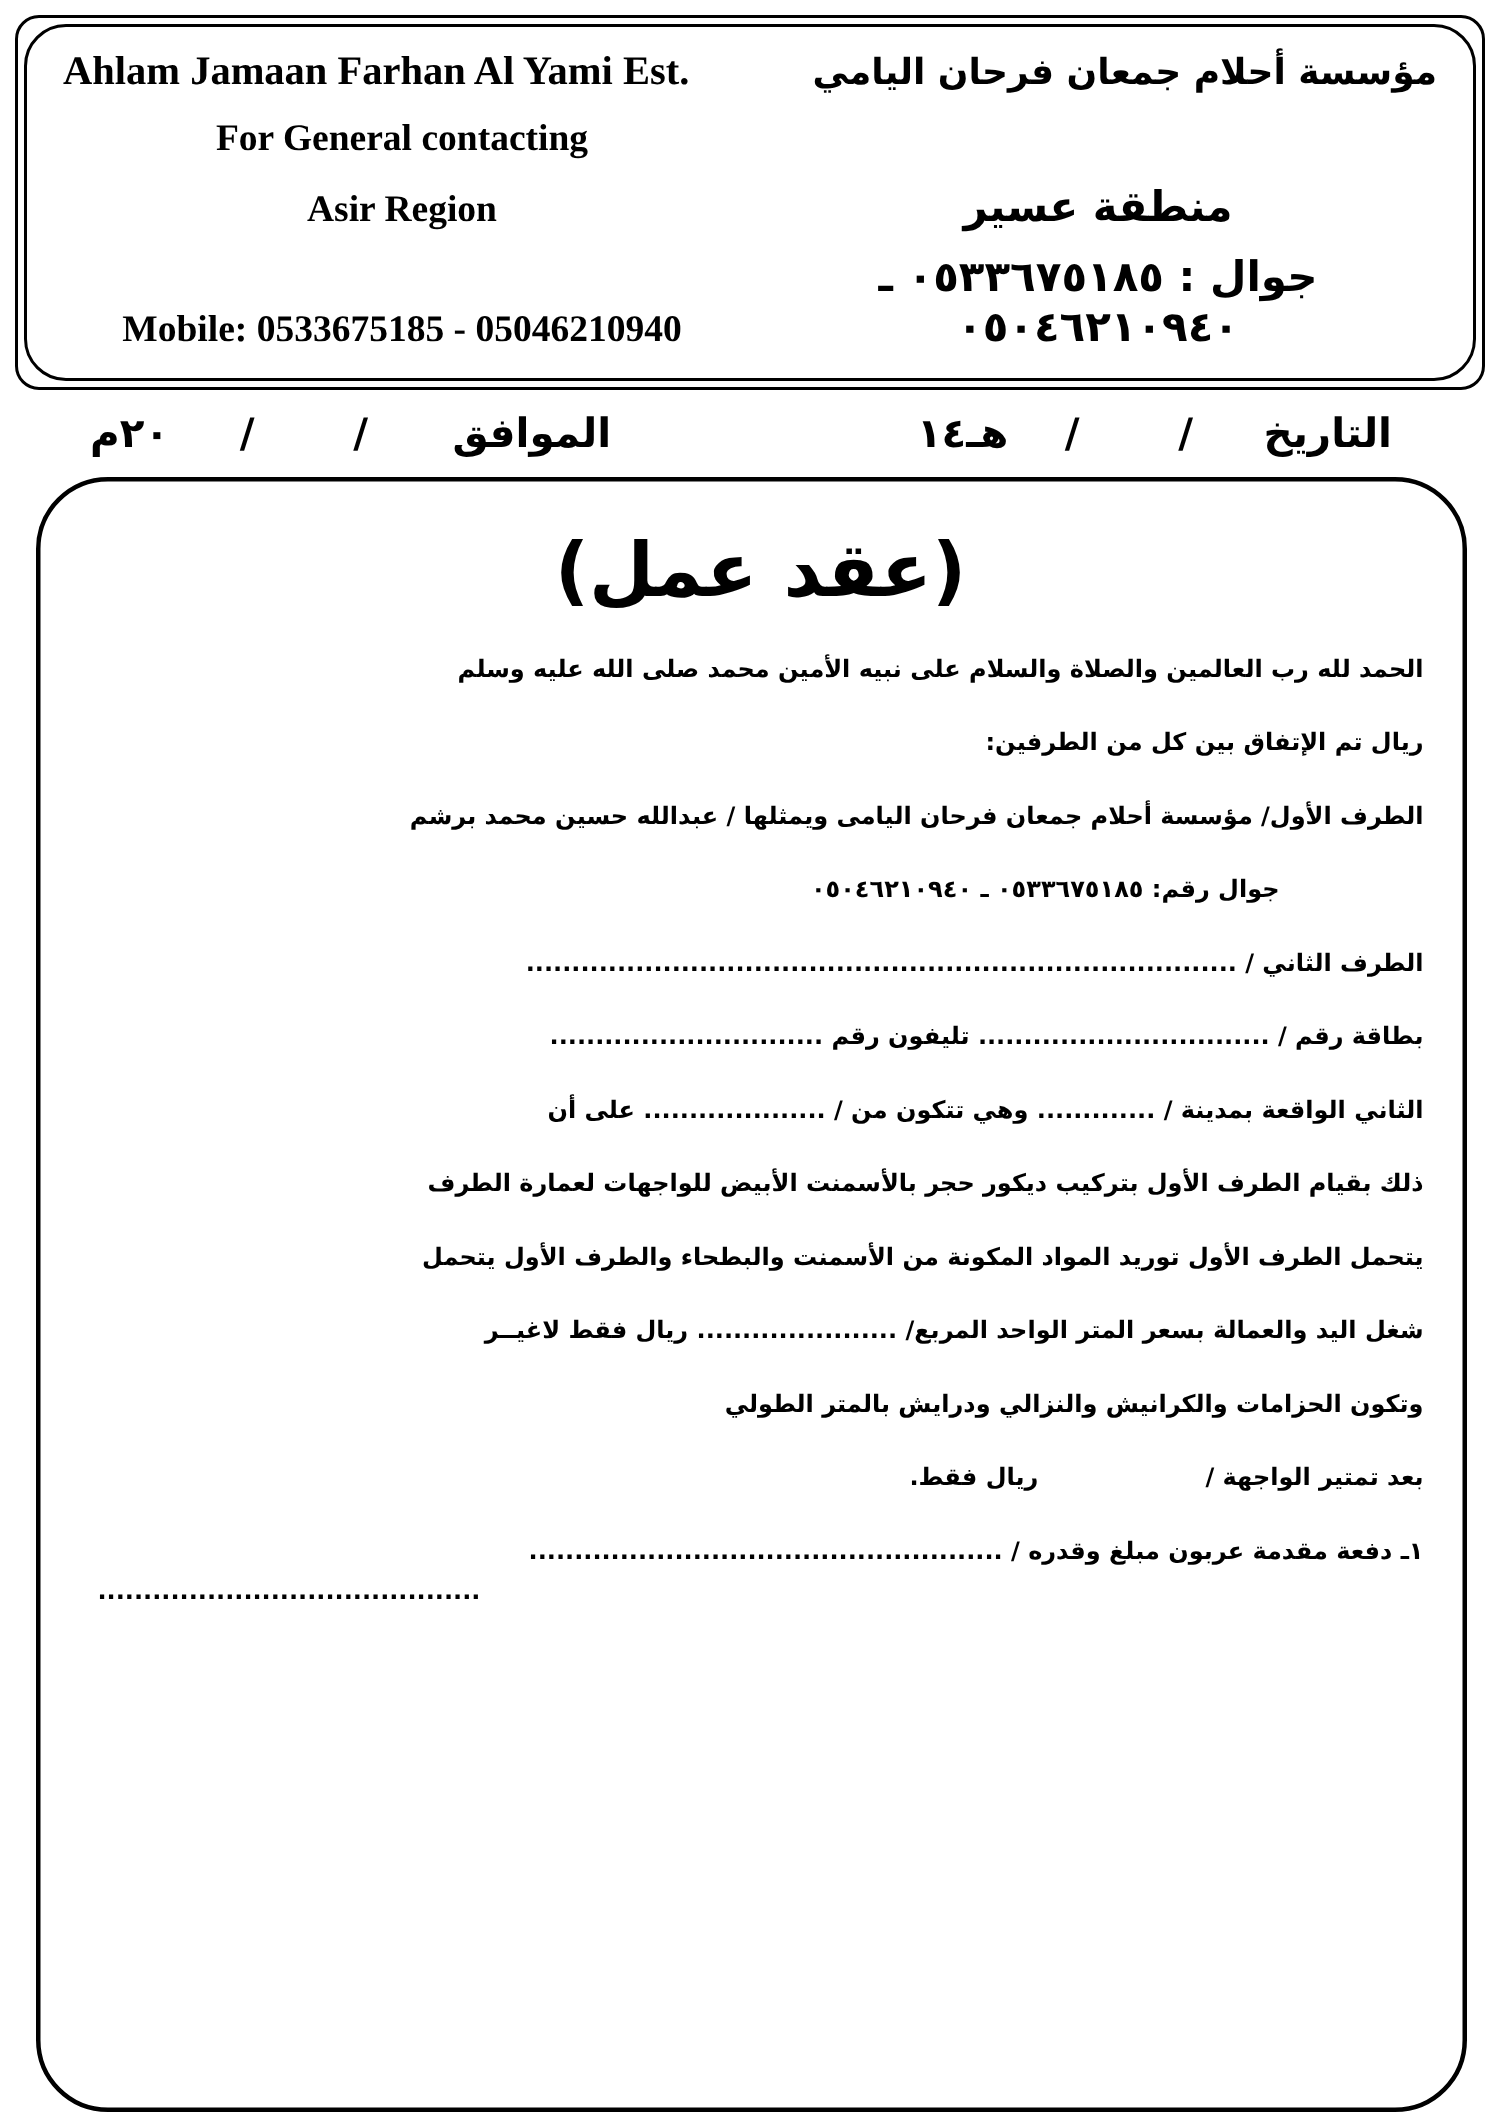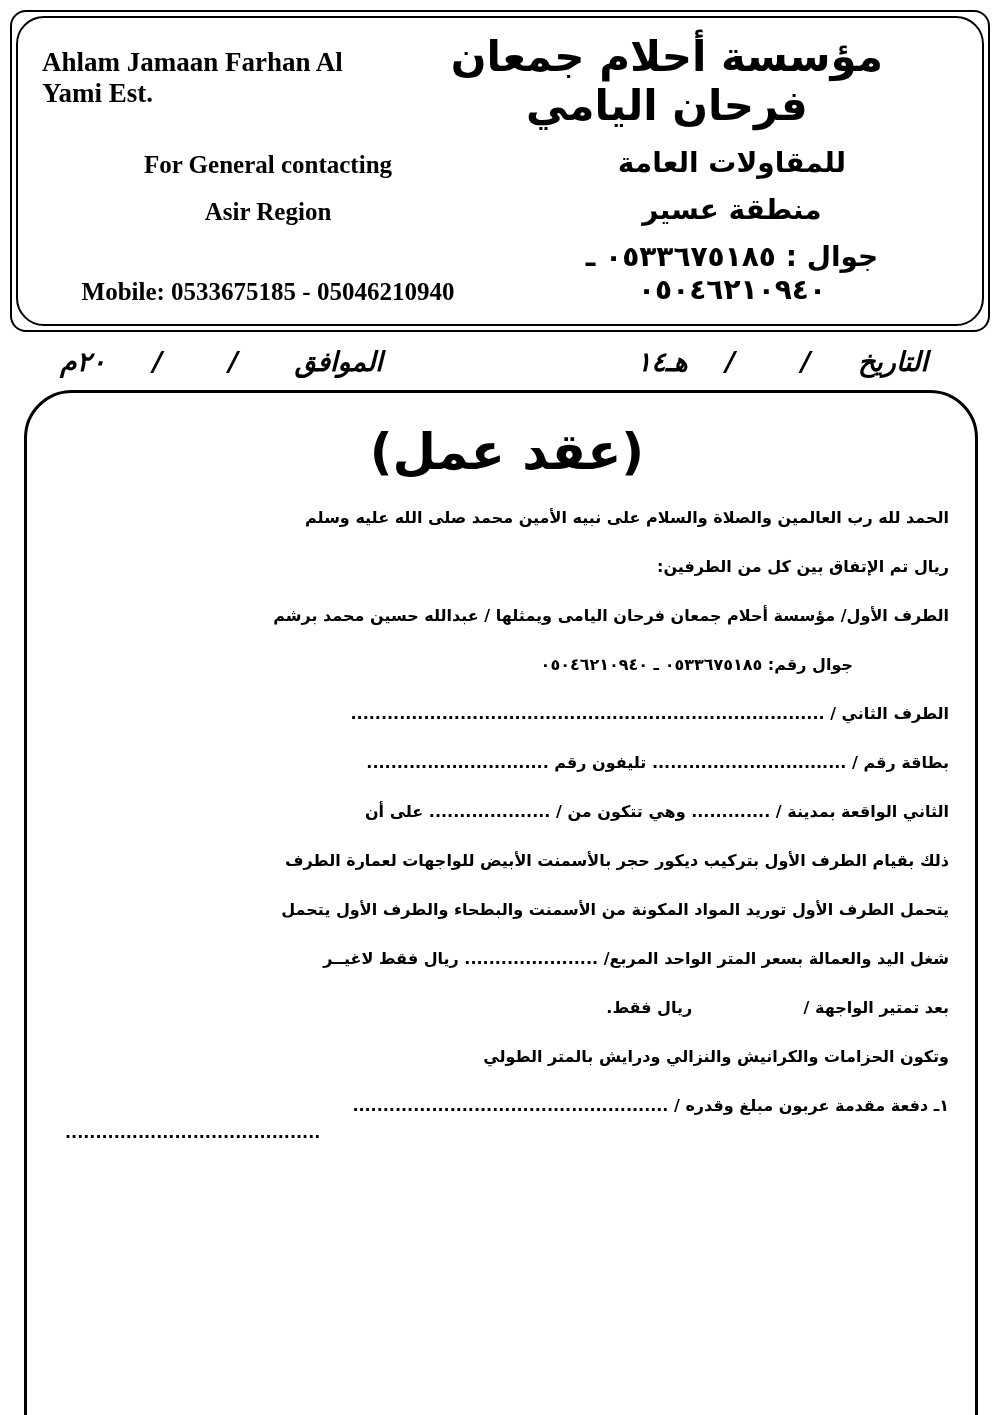--- a/index.html
+++ b/index.html
@@ -8,31 +8,31 @@
     padding:10px 10px 0; box-sizing:border-box;
     font-family:"DejaVu Sans", sans-serif;
   }
   
   .letterhead-outer { border:2px solid #000; border-radius:16px; padding:4px; }
   .letterhead-inner { border:2px solid #000; border-radius:28px; padding:10px 18px 18px; }
   .hrow1 { display:flex; justify-content:space-between; align-items:baseline; padding:4px 6px 2px; }
   .en { font-family:"Liberation Serif", serif; font-weight:bold; direction:ltr; }
   .ar { direction:rtl; font-weight:bold; }
   .company-en { font-size:27px; }
-  .company-ar { font-size:42px;text-align:center; }
+  .company-ar { font-size:24px; }
   .hrow { display:flex; margin-top:14px;align-items:flex-end; }
   .hcell { width:50%; text-align:center; }
   .hcell.en { font-size:25px; }
   .hcell.ar { font-size:28px; }
   
   .date-row {
     display:flex; direction:rtl; justify-content:space-between; align-items:center;
     height:58px; padding:0 62px 0 50px; font-weight:bold; font-size:27px; white-space:pre;
   }
-  .date-part { white-space:pre;font-style:italic; }
+  .date-part { white-space:pre; }
   
   .contract {
     margin:0 12px 0 14px; border:3px solid #000; border-radius:48px;
     height:1090px; padding:12px 26px 0 38px; box-sizing:border-box; overflow:hidden;
   }
   .title { direction:rtl; text-align:center; font-weight:bold; font-size:50px; line-height:66px; margin:14px 0 8px; }
   .cl {
     direction:rtl; text-align:right; font-weight:bold; font-size:16px;
     line-height:49px; white-space:pre-wrap;
   }
@@ -45,21 +45,20 @@
 <div class="page">
 
   <div class="letterhead-outer">
     <div class="letterhead-inner">
       <div class="hrow1">
         <div class="en company-en">Ahlam Jamaan Farhan Al Yami Est.</div>
         <div class="ar company-ar">مؤسسة أحلام جمعان فرحان اليامي</div>
       </div>
       <div class="hrow">
         <div class="hcell en">For General contacting</div>
-        <div class="hcell ar">للمقاولات العامة</div>
       </div>
       <div class="hrow">
         <div class="hcell en">Asir Region</div>
         <div class="hcell ar">منطقة عسير</div>
       </div>
       <div class="hrow">
         <div class="hcell en">Mobile: 0533675185 - 05046210940</div>
         <div class="hcell ar">جوال : ٠٥٣٣٦٧٥١٨٥ ـ ٠٥٠٤٦٢١٠٩٤٠</div>
       </div>
     </div>
@@ -76,20 +75,20 @@
     <div class="cl">الحمد لله رب العالمين والصلاة والسلام على نبيه الأمين محمد صلى الله عليه وسلم</div>
     <div class="cl">ريال تم الإتفاق بين كل من الطرفين:</div>
     <div class="cl">الطرف الأول/ مؤسسة أحلام جمعان فرحان اليامى ويمثلها / عبدالله حسين محمد برشم</div>
     <div class="cl indent">جوال رقم: ٠٥٣٣٦٧٥١٨٥ ـ ٠٥٠٤٦٢١٠٩٤٠</div>
     <div class="cl">الطرف الثاني / ..............................................................................</div>
     <div class="cl">بطاقة رقم / ................................ تليفون رقم ..............................</div>
     <div class="cl">الثاني الواقعة بمدينة / ............. وهي تتكون من / .................... على أن</div>
     <div class="cl">ذلك بقيام الطرف الأول بتركيب ديكور حجر بالأسمنت الأبيض للواجهات لعمارة الطرف</div>
     <div class="cl">يتحمل الطرف الأول توريد المواد المكونة من الأسمنت والبطحاء والطرف الأول يتحمل</div>
     <div class="cl">شغل اليد والعمالة بسعر المتر الواحد المربع/ ...................... ريال فقط لاغيــر</div>
+    <div class="cl">وتكون الحزامات والكرانيش والنزالي ودرايش بالمتر الطولي</div>
     <div class="cl">بعد تمتير الواجهة /                    ريال فقط.</div>
-    <div class="cl">وتكون الحزامات والكرانيش والنزالي ودرايش بالمتر الطولي</div>
     <div class="cl">١ـ دفعة مقدمة عربون مبلغ وقدره / ....................................................</div>
     <div class="cl dotswrap">..........................................</div>
 
   </div>
 
 </div>
 
 </body></html>

